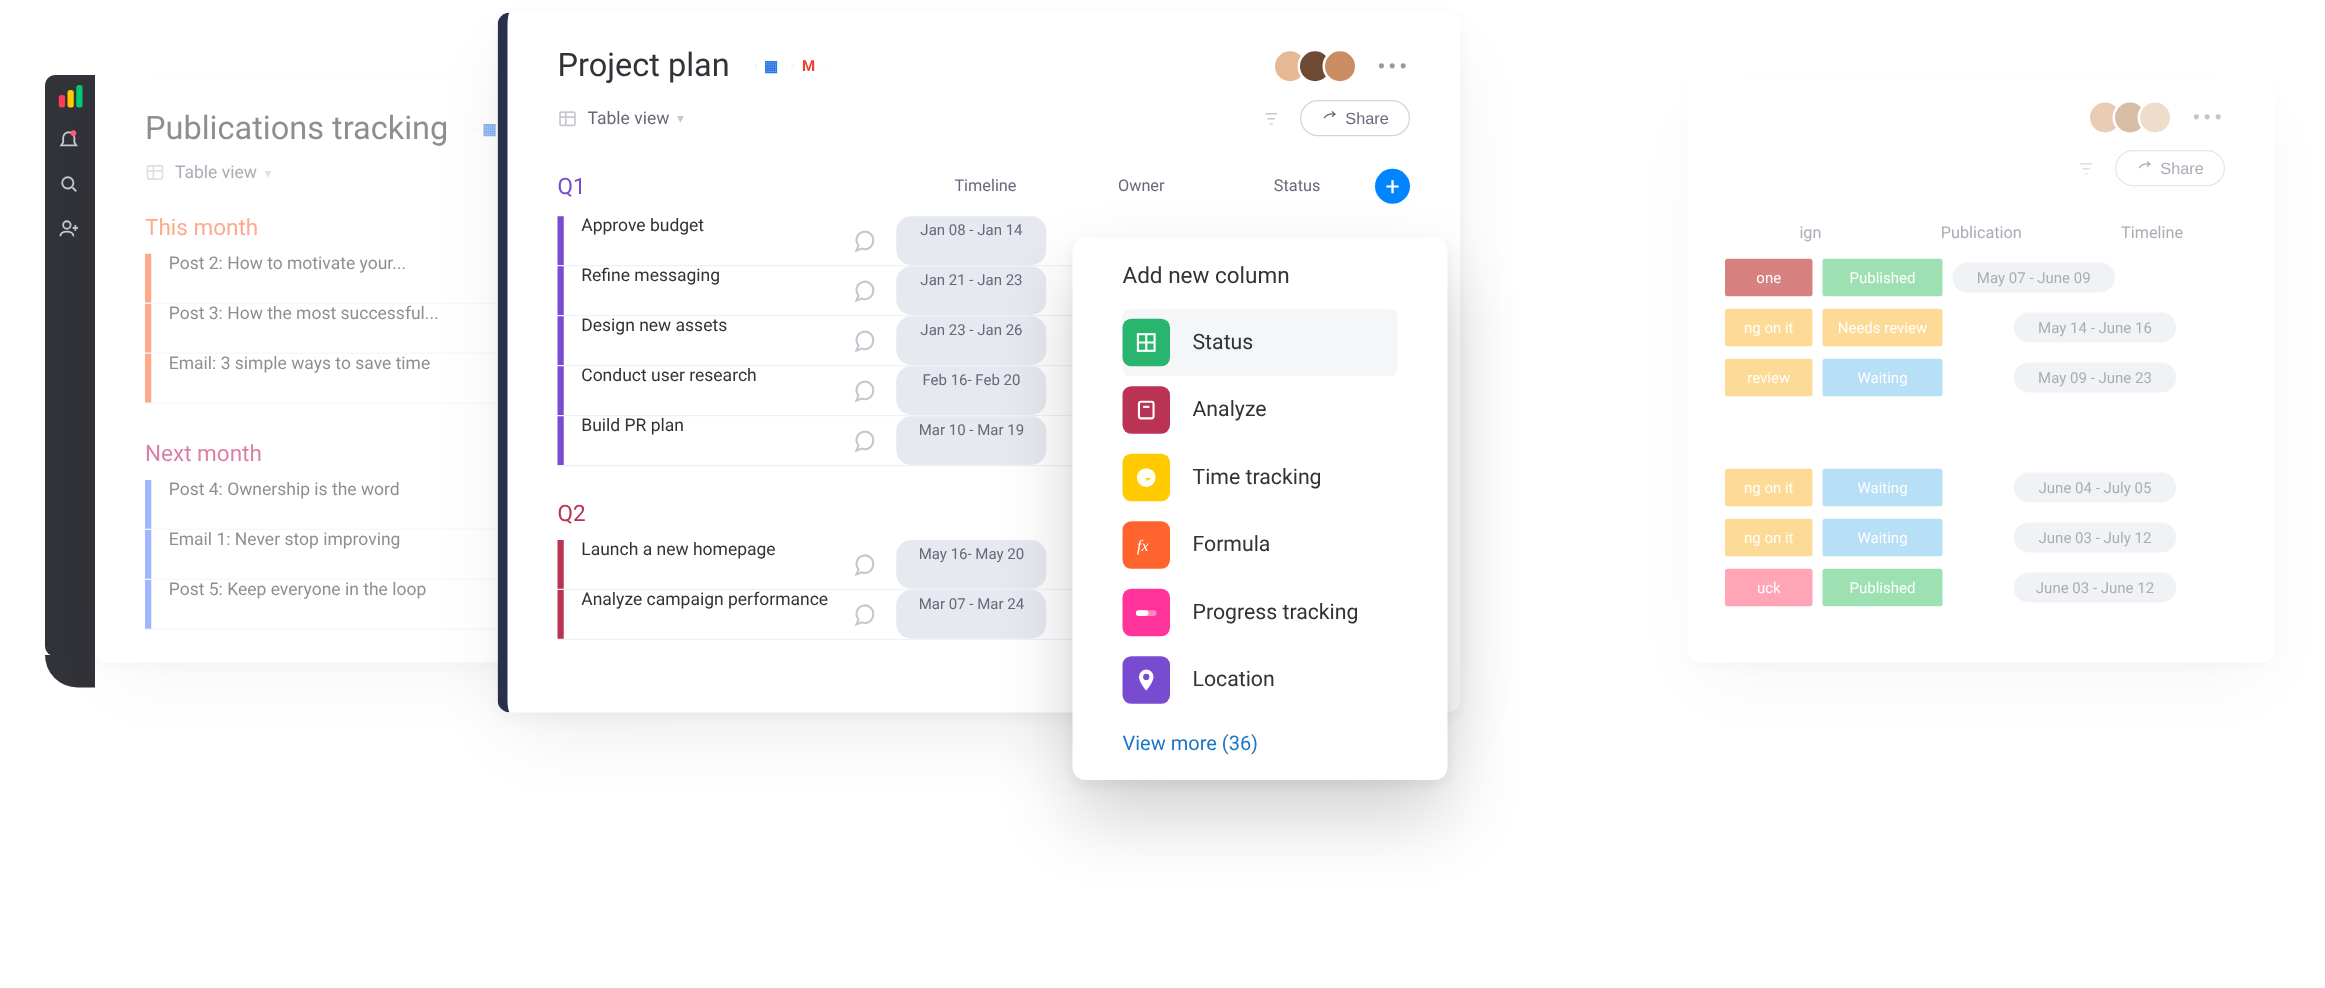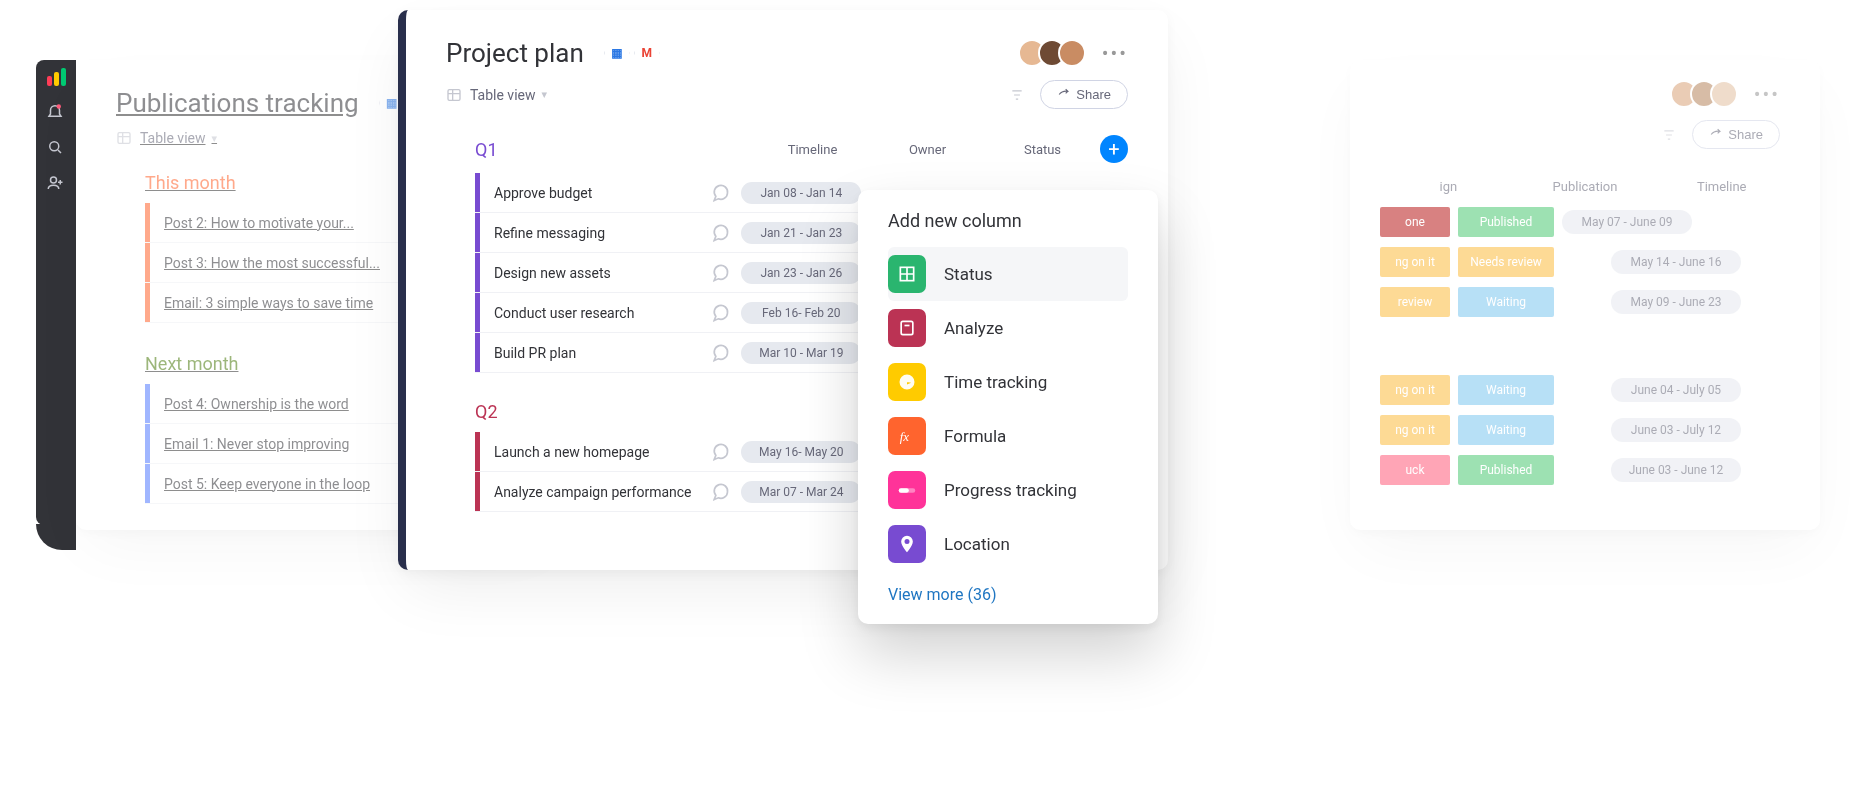--- a/index.html
+++ b/index.html
@@ -24,35 +24,35 @@
   .avatars{ display:flex; }
   .avatars .av{ width:28px; height:28px; border-radius:50%; border:2px solid #fff; margin-left:-8px; }
   .more{ color:#999; font-size:20px; letter-spacing:2px; cursor:pointer; }
   .view-row{ padding:4px 40px 18px 40px; display:flex; align-items:center; color:#676879; }
   .view-row .vlabel{ font-size:14px; }
   .share-btn{ border:1px solid #d0d4e4; border-radius:18px; padding:6px 16px; font-size:13px; color:#676879; background:#fff; display:flex; align-items:center; gap:6px; cursor:pointer; }
   .filter{ color:#c5c7d0; margin-right:16px; }
   .chev{ color:#c5c7d0; margin-left:6px; font-size:11px;}
 
   
-  .group{ padding:0 40px 20px 40px;margin-left:29px; }
+  .group{ padding:0 40px 20px 40px; }
   .group-head{ display:flex; align-items:center; font-size:14px; color:#676879; padding:8px 0 10px 0; }
   .group-name{ font-size:18px; font-weight:400; flex:0 0 280px; }
   .col{ flex:1; text-align:center; font-size:13px; color:#676879; }
   .add-col{ width:28px; height:28px; border-radius:50%; background:#0085ff; color:#fff; display:flex; align-items:center; justify-content:center; font-size:20px; font-weight:400; cursor:pointer; margin-left:auto; }
 
-  .row{ display:flex; align-items:center; height:40px; border-bottom:1px solid #f0f1f5; font-size:14px; color:#323338; }
+  .row{ display:flex; height:40px; border-bottom:1px solid #f0f1f5; font-size:14px; color:#323338; }
   .row .bar{ width:5px; height:100%; margin-right:14px; border-radius:0; }
   .row .name{ flex:0 0 260px; white-space:nowrap; overflow:hidden; text-overflow:ellipsis; }
   .row .bubble{ color:#c5c7d0; display:flex; align-items:center; justify-content:center; width:32px; }
   .row .bubble.active{ color:#29a7df; }
   .pill{ background:#e6e9ef; color:#676879; font-size:12px; border-radius:12px; padding:4px 14px; min-width:120px; text-align:center; }
 
   
-  .dropdown{ position:absolute; background:#fff; border-radius:10px; box-shadow:0 30px 60px rgba(0,0,0,.18), 0 4px 10px rgba(0,0,0,.06); padding:20px 30px; width:300px; }
+  .dropdown{ position:absolute; background:#fff; border-radius:10px; box-shadow:0 30px 60px rgba(0,0,0,.18), 0 4px 10px rgba(0,0,0,.06); padding:20px 40px; width:300px; }
   .dropdown h4{ font-size:18px; font-weight:400; color:#323338; margin-bottom:16px; }
   .dd-item{ display:flex; align-items:center; gap:18px; height:54px; border-radius:6px; font-size:17px; color:#323338; cursor:pointer; }
   .dd-item.hover{ background:#f5f6f8; }
   .dd-ico{ width:38px; height:38px; border-radius:7px; display:flex; align-items:center; justify-content:center; color:#fff; }
   .dd-more{ color:#1f76c2; font-size:16px; margin-top:14px; cursor:pointer; }
 
   
   .status-cell{ min-width:96px; height:30px; border-radius:2px; color:#fff; font-size:12px; display:flex; align-items:center; justify-content:center; }
   .tl-pill{ background:#e6e9ef; color:#676879; font-size:12px; border-radius:14px; padding:5px 14px; min-width:130px; text-align:center; }
 
@@ -86,21 +86,21 @@
   <div class="rail-icon">
     <svg viewBox="0 0 24 24" width="18" height="18" fill="none" stroke="currentColor" stroke-width="2">
         <circle cx="10" cy="8" r="4"></circle>
         <path d="M3 20c0-3 3-5 7-5s7 2 7 5"></path>
         <path d="M19 8v6M16 11h6"></path>
       </svg>
   </div>
 </div>
 <div class="curve"></div>
 
-<div class="window faded" style="left:76px; top:60px; width:480px; height:470px;text-decoration:underline;">
+<div class="window faded" style="left:76px; top:60px; width:480px; height:470px;">
   <div class="win-header">
     <div class="win-title">Publications tracking</div>
     <div class="hex-icons">
       <div class="hex" style="color:#2b78e4">▦</div>
       <div class="hex" style="color:#9aa0a6">✉</div>
     </div>
   </div>
   <div class="view-row">
     <svg width="16" height="16" viewBox="0 0 24 24" fill="none" stroke="#c5c7d0" stroke-width="2">
         <rect x="3" y="4" width="18" height="16" rx="2"></rect>
@@ -145,21 +145,21 @@
         <div class="bubble ">
           <svg width="20" height="20" viewBox="0 0 24 24" fill="none" stroke="currentColor" stroke-width="2">
             <path d="M21 12a8 8 0 01-11 7l-5 2 2-5a8 8 0 1114-4z"></path>
           </svg>
         </div>
         <div style="width:20px"></div>
         <div class="av" style="width:30px;height:30px;border-radius:50%;background:#c9a183"></div>
       </div>
       <div style="height: 22px;"></div>
       <div class="group-head">
-        <div class="group-name" style="color:#4d7c0f">Next month</div>
+        <div class="group-name" style="color:#be185d">Next month</div>
       </div>
       <div class="row">
         <div class="bar" style="background:#537cff"></div>
         <div class="name">Post 4: Ownership is the word</div>
         <div class="bubble ">
           <svg width="20" height="20" viewBox="0 0 24 24" fill="none" stroke="currentColor" stroke-width="2">
             <path d="M21 12a8 8 0 01-11 7l-5 2 2-5a8 8 0 1114-4z"></path>
           </svg>
         </div>
         <div style="width:20px"></div>

